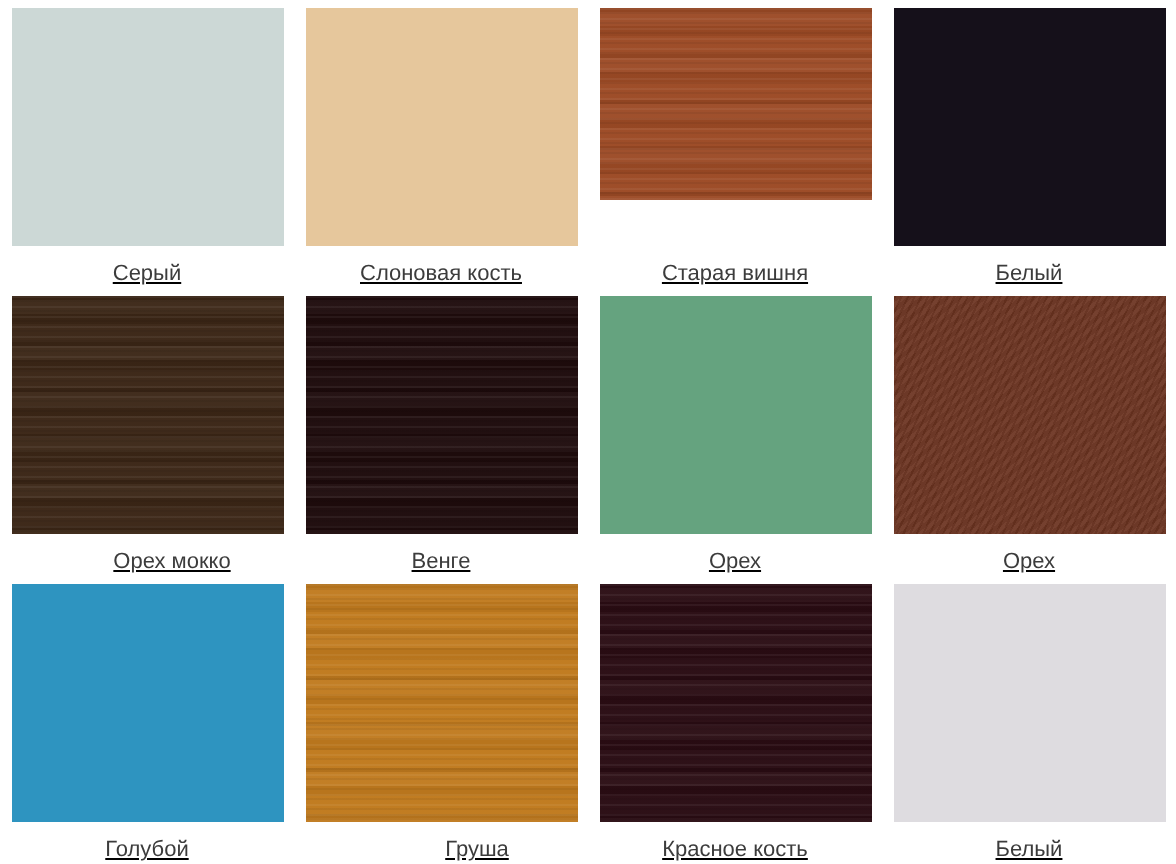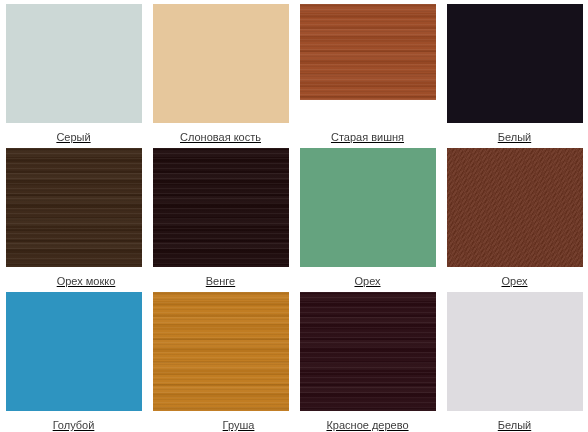--- a/index.html
+++ b/index.html
@@ -155,21 +155,21 @@
     <div class="swatch-label" style="color: rgb(60, 60, 60);">Голубой</div>
   </div>
 
   <div class="swatch-cell">
     <div class="swatch-chip textured" style="background-color: rgb(192, 122, 30);"></div>
     <div class="swatch-label" style="color: rgb(60, 60, 60); padding-left: 36px;">Груша</div>
   </div>
 
   <div class="swatch-cell">
     <div class="swatch-chip textured" style="background-color: rgb(42, 12, 19);"></div>
-    <div class="swatch-label" style="color: rgb(60, 60, 60);">Красное дерево</div>
+    <div class="swatch-label" style="color: rgb(60, 60, 60);">Красное кость</div>
   </div>
 
   <div class="swatch-cell">
     <div class="swatch-chip" style="background-color: rgb(222, 220, 224);"></div>
     <div class="swatch-label" style="color: rgb(60, 60, 60); text-align: center;">Белый</div>
   </div>
 
 </div>
 
 </body></html>

